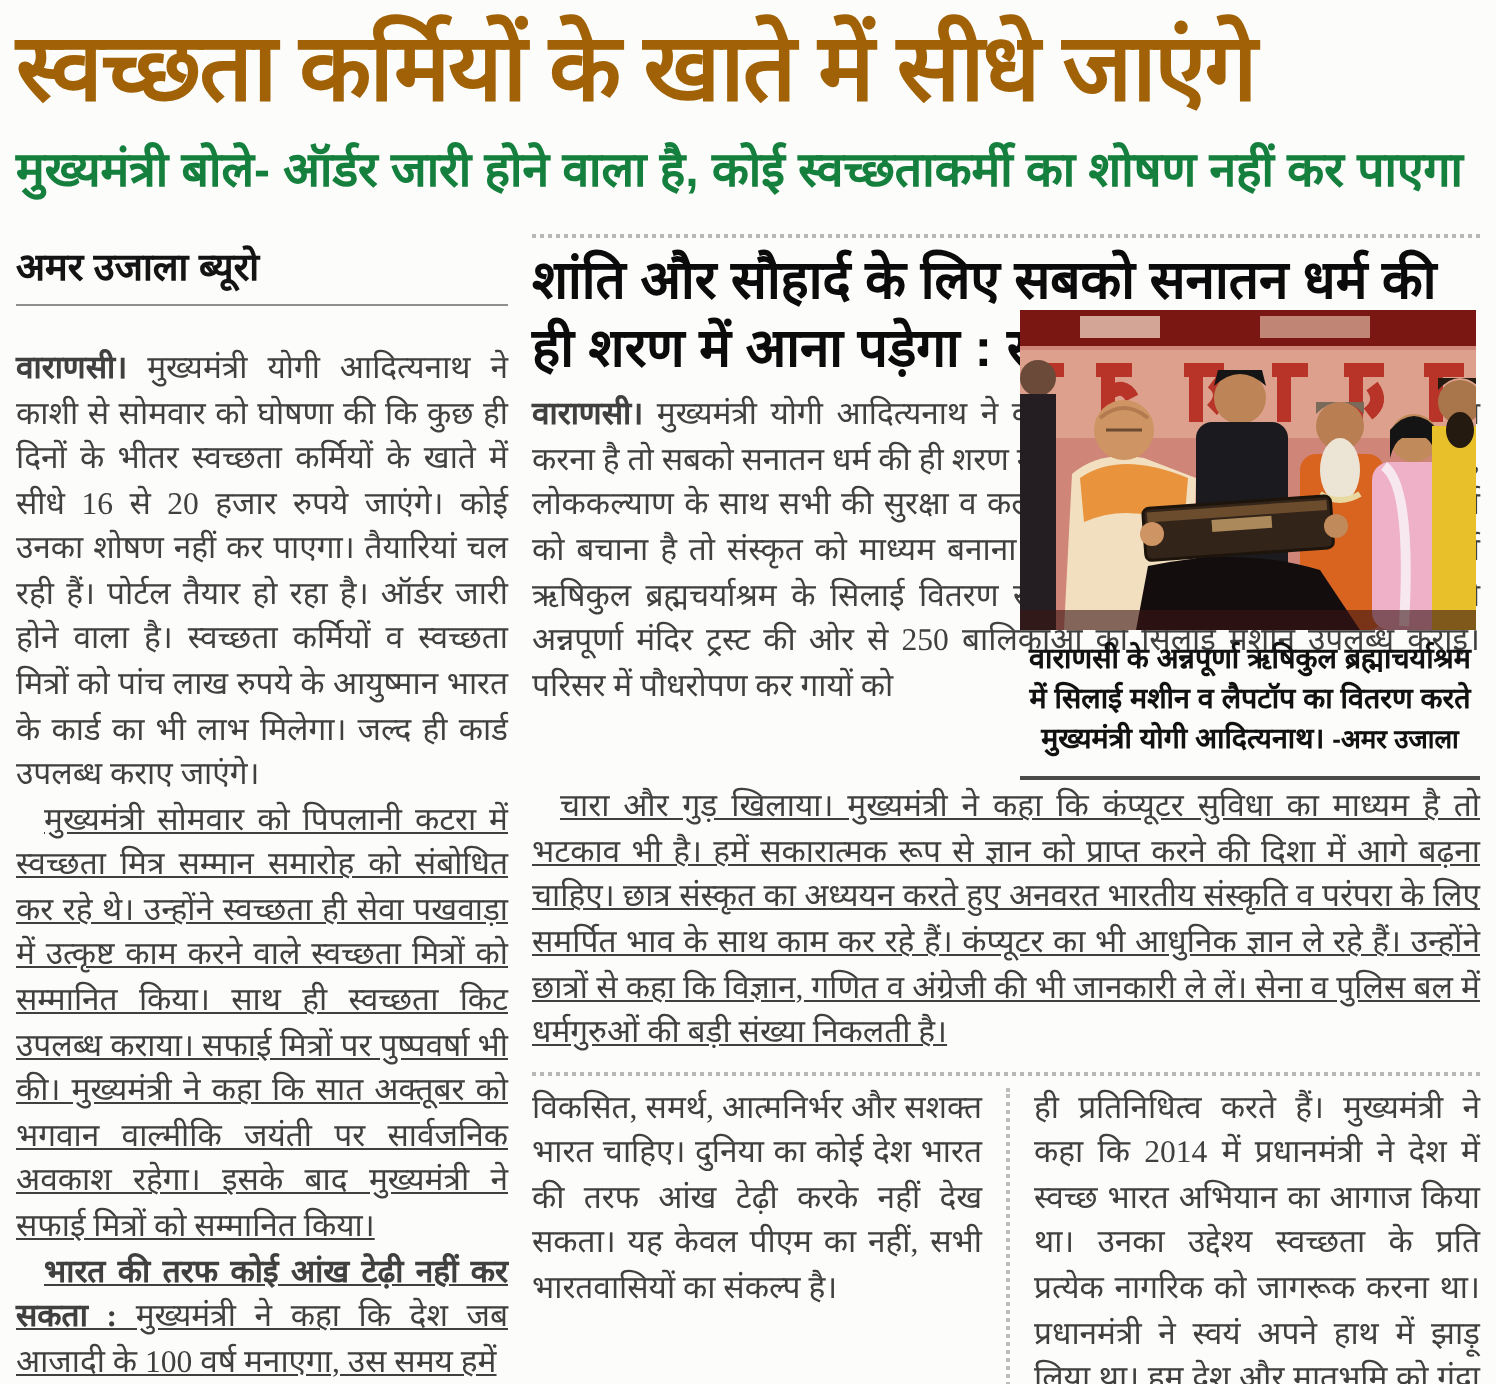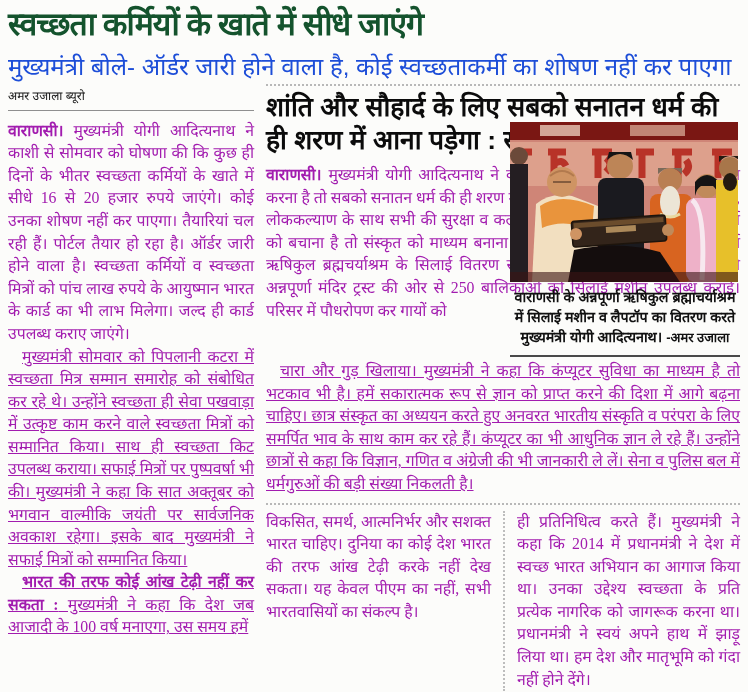--- a/index.html
+++ b/index.html
@@ -1,31 +1,31 @@
 <!DOCTYPE html>
 <html lang="hi"><head>
 <meta charset="utf-8">
 <style>
   html,body{margin:0;padding:0;}
   body{width:748px;height:692px;overflow:hidden;background:#f7f6f2;
        font-family:"Liberation Sans",sans-serif;color:#141414;}
   .paper{width:748px;height:692px;box-sizing:border-box;background:#fcfcfa;padding:4px 8px 0 8px;}
 
   
-  h1{margin:0;padding:0;font-weight:800;color:#14532d;font-size:32px;line-height:1.28;letter-spacing:-1px;}
+  h1{margin:0;padding:0;font-weight:800;color:#a16207;font-size:47px;line-height:1.28;letter-spacing:-1px;}
   h1 .h1line{display:block;white-space:nowrap;}
-  .subhead{font-size:24px;font-weight:400;color:#1d4ed8;margin:8px 0 2px 0;line-height:1.2;white-space:nowrap;}
+  .subhead{font-size:24px;font-weight:700;color:#15803d;margin:8px 0 16px 0;line-height:1.2;white-space:nowrap;}
 
   
   .main{display:grid;grid-template-columns:246px 1fr;column-gap:12px;margin-top:2px;}
 
   
-  .byline{font-weight:400;font-size:12px;padding:3px 0 6px 0;border-bottom:1px solid #8f8f8f;margin-bottom:9px;}
+  .byline{font-weight:700;font-size:19px;padding:3px 0 6px 0;border-bottom:1px solid #8f8f8f;margin-bottom:21px;}
   p.body{font-family:"Liberation Serif","DejaVu Serif",serif;font-size:15.8px;line-height:1.43;
-         text-align:justify;margin:0;color:#a21caf;}
+         text-align:justify;margin:0;color:#404040;}
   p.body + p.body{text-indent:14px;text-decoration:underline;}
   .lead{font-weight:700;}
 
   
   .col-right{position:relative;border-top:2px dotted #b8b8b8;padding-top:5px;min-height:480px;}
   h2{margin:0 0 6px 0;font-size:26.5px;line-height:1.27;font-weight:700;color:#0b0b0b;}
   .mid-body{margin-right:242px;min-height:196px;}
   .full-body{margin-top:2px;}
   .divider{border-top:2px dotted #b8b8b8;margin:7px 0 6px 0;height:0;}
   .bottom{display:grid;grid-template-columns:1fr 1fr;column-gap:0;}

